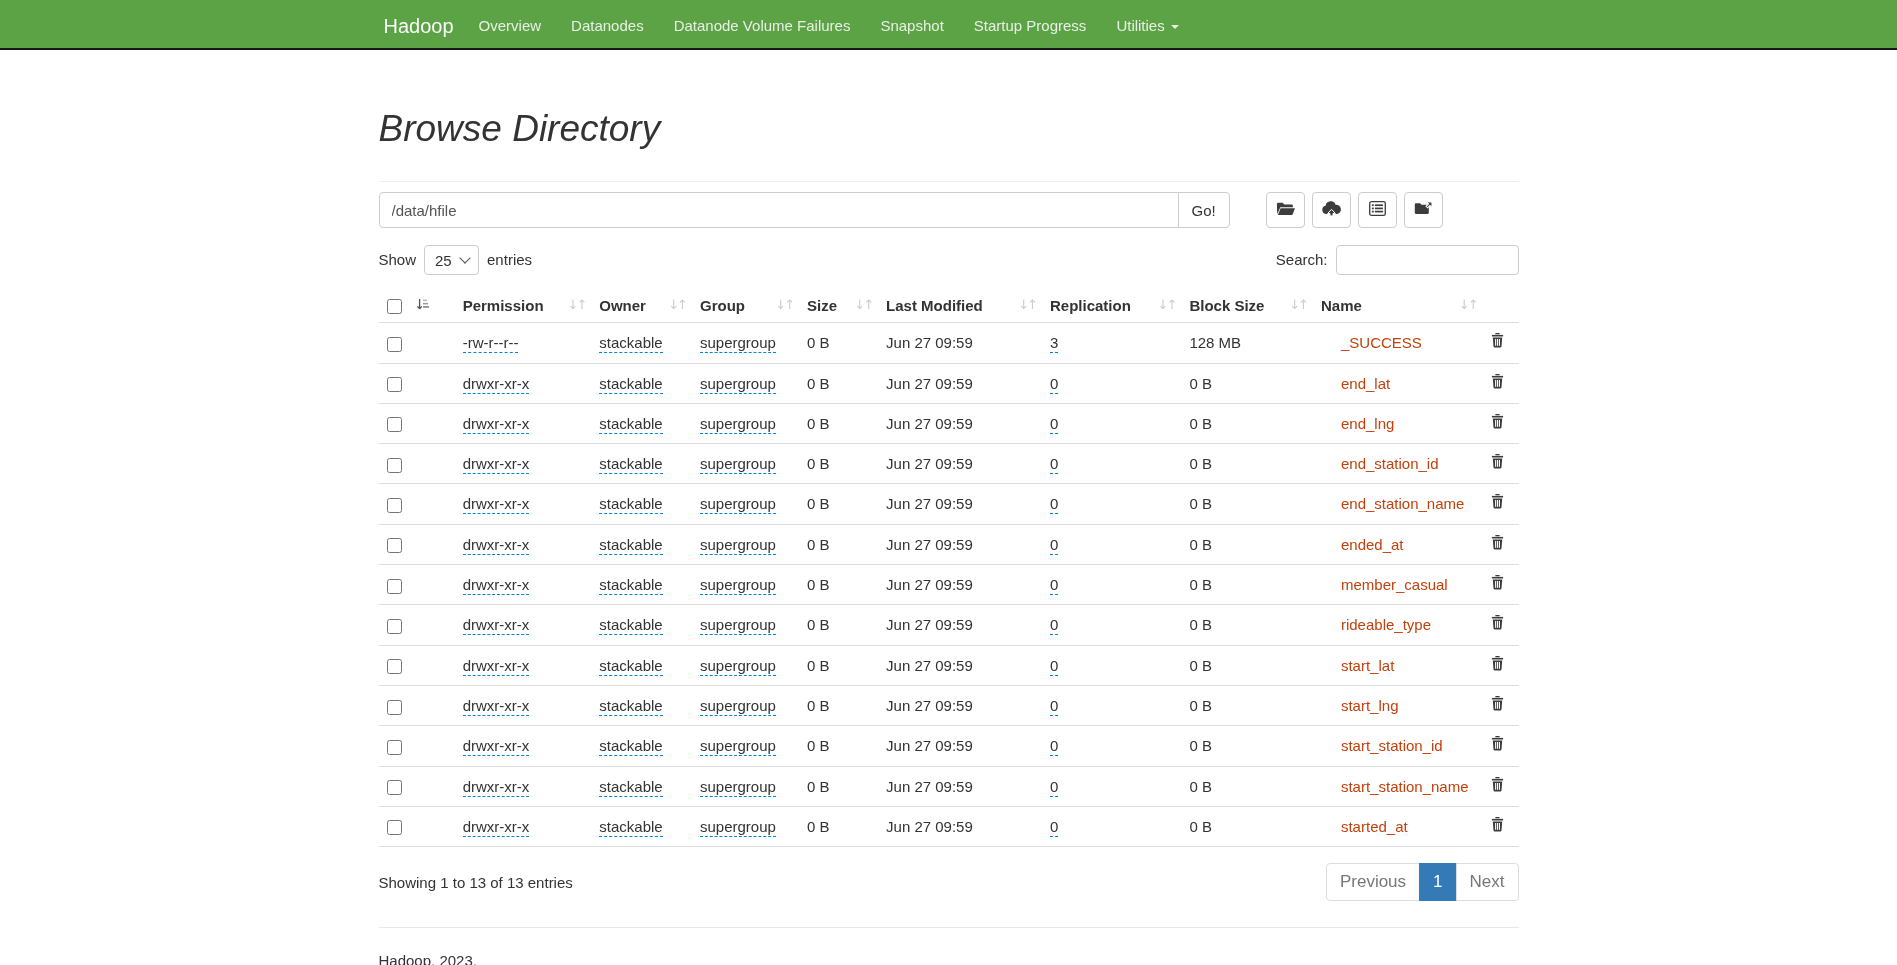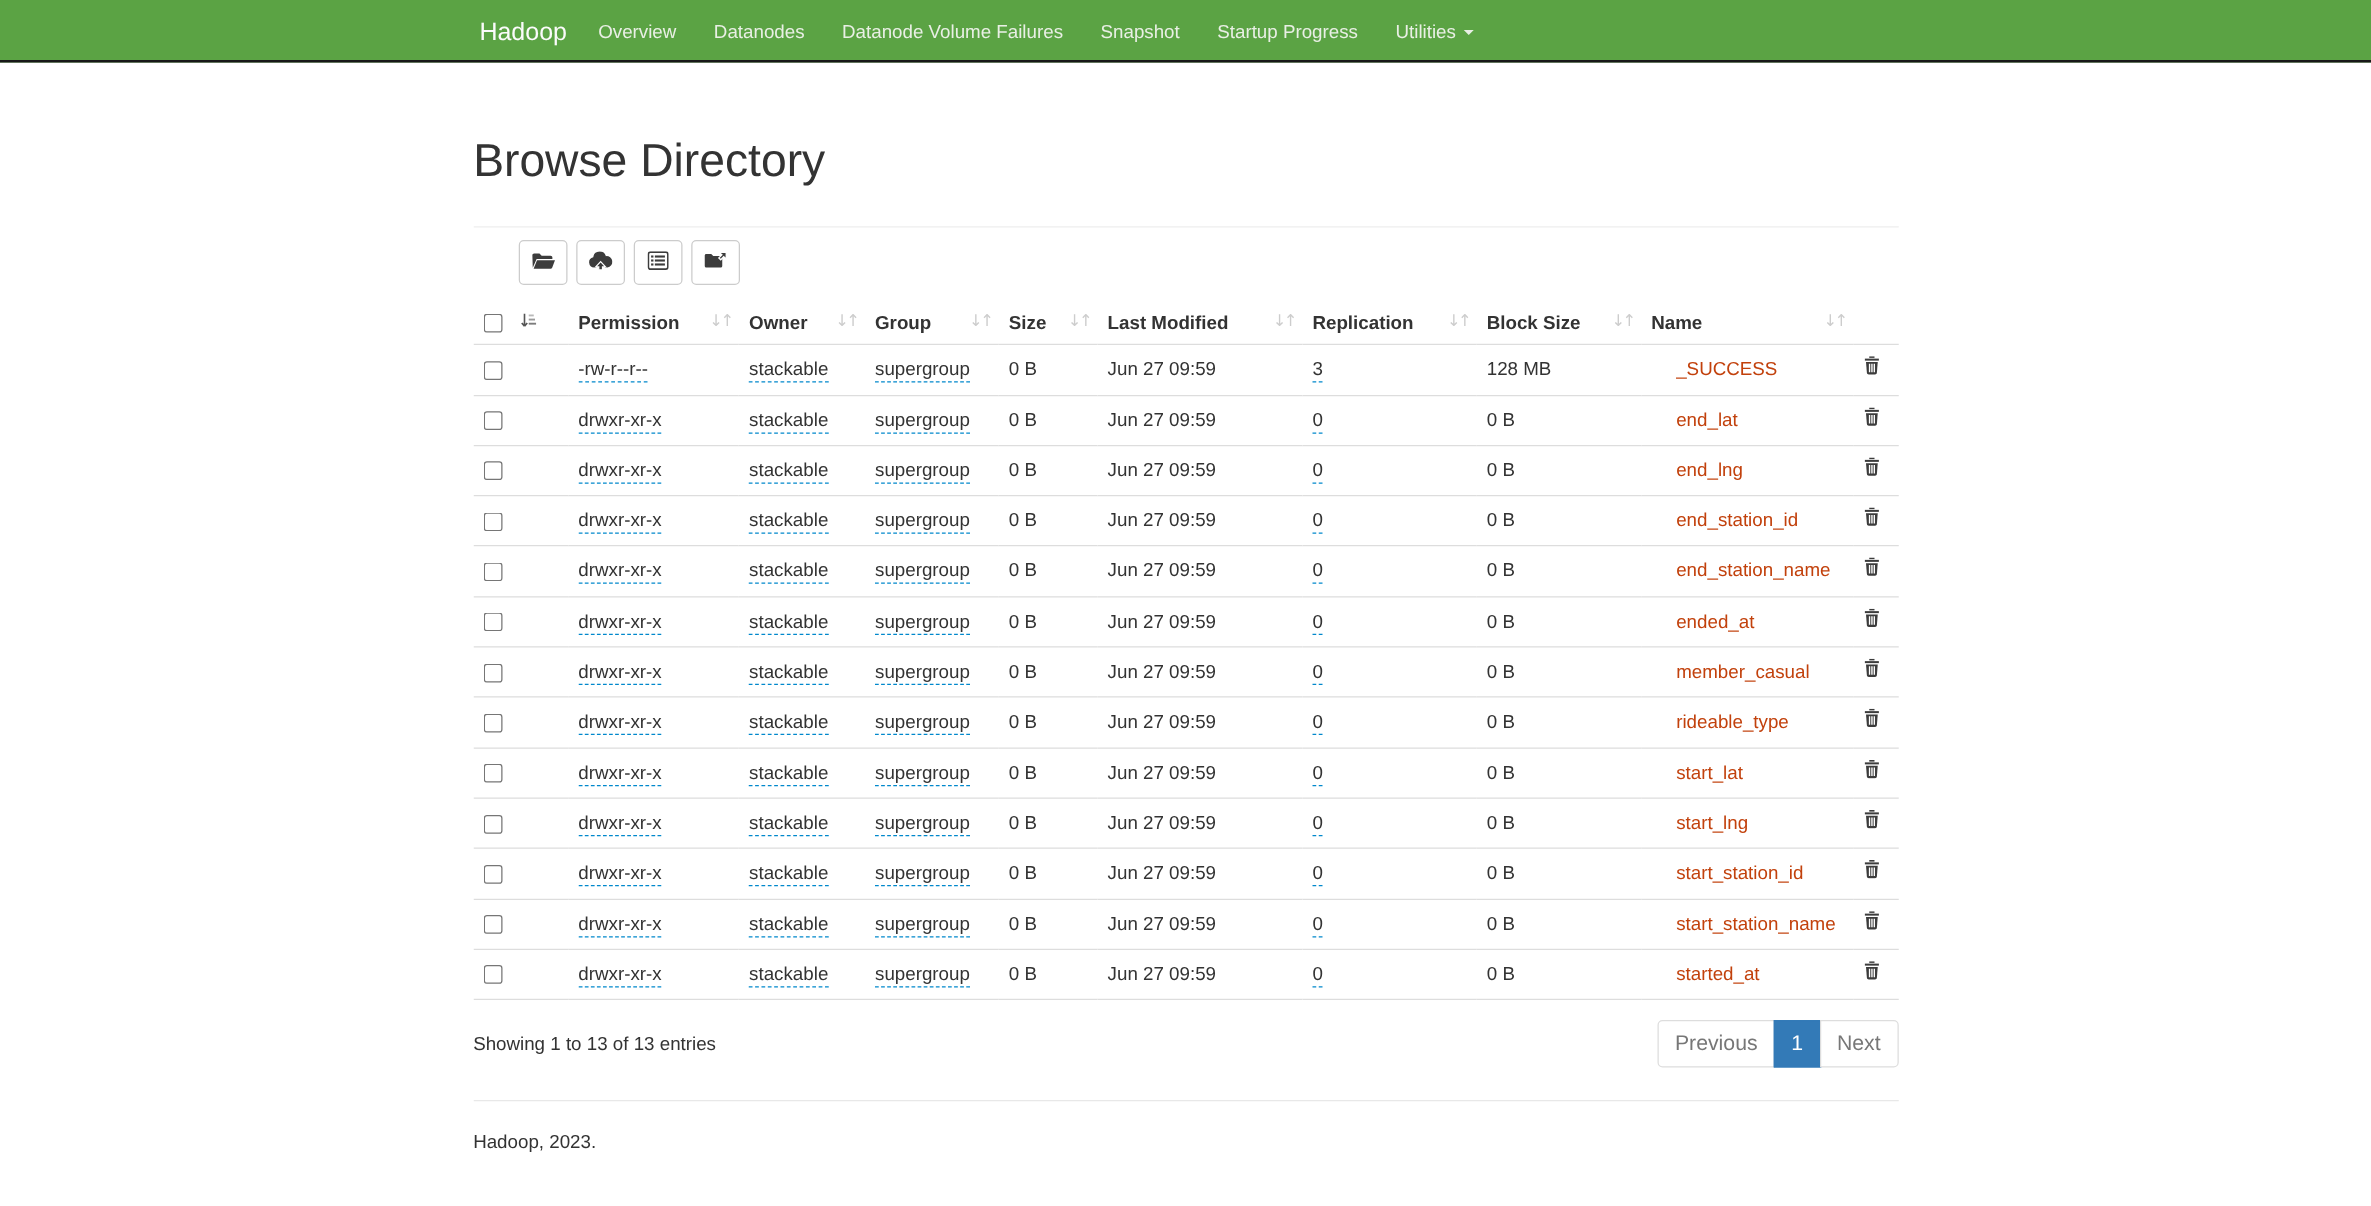--- a/index.html
+++ b/index.html
@@ -17,21 +17,21 @@
   .brand { font-size: 20px; color: #fbfbfb; padding: 0 10px 0 5px; line-height: 48px; text-decoration: none; cursor: pointer; }
   .nav-links { list-style: none; margin: 0; padding: 0; display: flex; }
   .nav-links li a {
     display: block; padding: 0 15px; line-height: 48px; font-size: 15px;
     color: #e9efe5; text-decoration: none; cursor: pointer; white-space: nowrap;
   }
   .caret { display: inline-block; width: 0; height: 0; margin-left: 6px; vertical-align: middle;
     border-top: 4px solid #e9efe5; border-left: 4px solid transparent; border-right: 4px solid transparent; }
 
   
-  h1.page-title { font-size: 37px; font-weight: 500; margin: 57px 0 0; line-height: 44px; color: #333; }
+  h1.page-title { font-size: 37px; font-weight: 500; margin: 57px 0 0; line-height: 44px; color: #333; font-style: italic; }
   hr { border: 0; border-top: 1px solid #eee; }
   .title-rule { margin: 30px 0 0; }
 
   
   .path-row { margin-top: 10px; display: flex; align-items: flex-start; }
   .input-group { display: flex; }
   .path-input {
     width: 800px; height: 36px; padding: 7px 12px; font-size: 15px; color: #555;
     border: 1px solid #ccc; border-radius: 4px 0 0 4px; outline: none;
     font-family: "Liberation Sans", "DejaVu Sans", sans-serif;
@@ -132,20 +132,24 @@
         </li>
     </ul>
   </div>
 </nav>
 
 <div class="container">
   <h1 class="page-title">Browse Directory</h1>
   <hr class="title-rule">
 
   <div class="path-row">
+    <div class="input-group">
+      <input type="text" class="path-input" value="/data/hfile" style="">
+      <button class="go-btn">Go!</button>
+    </div>
     <div class="icon-buttons">
       <button class="icon-btn">
         <span>
           <svg width="19" height="15" viewBox="0 0 19 15">
             <path class="ink" d="M1.2 13.2 0.9 3.1c0-.8.6-1.4 1.4-1.4h4.3l1.7 1.8h7.2c.8 0 1.4.6 1.4 1.4v1.3H4.3z"></path>
             <path class="ink" d="M4.6 7.2H19l-2.3 6c-.2.5-.7.8-1.2.8H1.9z"></path>
           </svg>
         </span>
       </button>
       <button class="icon-btn">
@@ -173,20 +177,35 @@
         <span>
           <svg width="19" height="15" viewBox="0 0 19 15">
             <path class="ink" d="M0.8 3.4c0-.7.5-1.2 1.2-1.2h4l1.6 1.6h6c.7 0 1.2.5 1.2 1.2v6.8c0 .7-.5 1.2-1.2 1.2H2c-.7 0-1.2-.5-1.2-1.2z"></path>
             <path class="ink" d="M12.4 0.9h5.6v5.4l-2-1.9-2.4 2.4-1.5-1.5 2.4-2.4z" stroke="#fff" stroke-width="1.1"></path>
           </svg>
         </span>
       </button>
     </div>
   </div>
 
+  <div class="table-controls">
+    <div class="length-control">
+      <span>Show</span>
+      <span class="select-wrap">
+        <select>
+          <option>25</option>
+        </select>
+      </span>
+      <span>entries</span>
+    </div>
+    <div class="search-control">
+      <label>Search:</label>
+      <input type="text" class="search-input" value="" style="">
+    </div>
+  </div>
 
   <table class="dir-table">
     <colgroup>
       <col style="width:66px">
         <col style="width:138px">
         <col style="width:102px">
         <col style="width:108px">
         <col style="width:80px">
       <col style="width:166px">
         <col style="width:141px">

